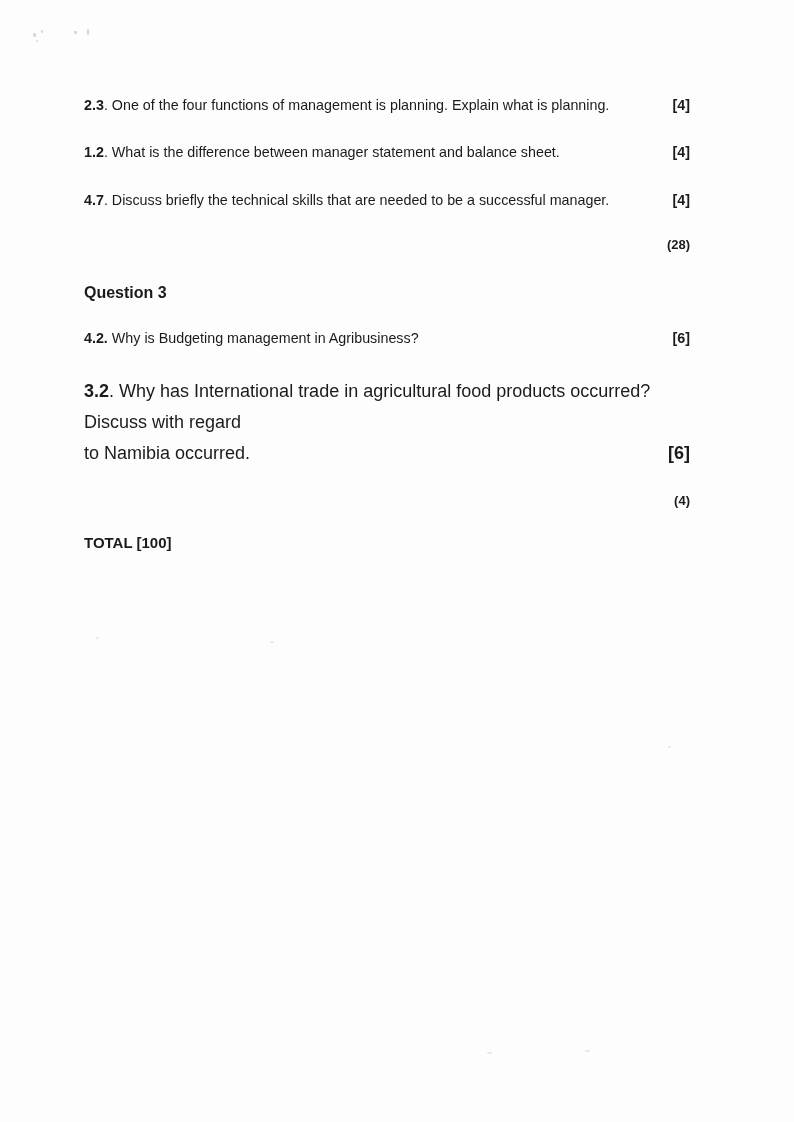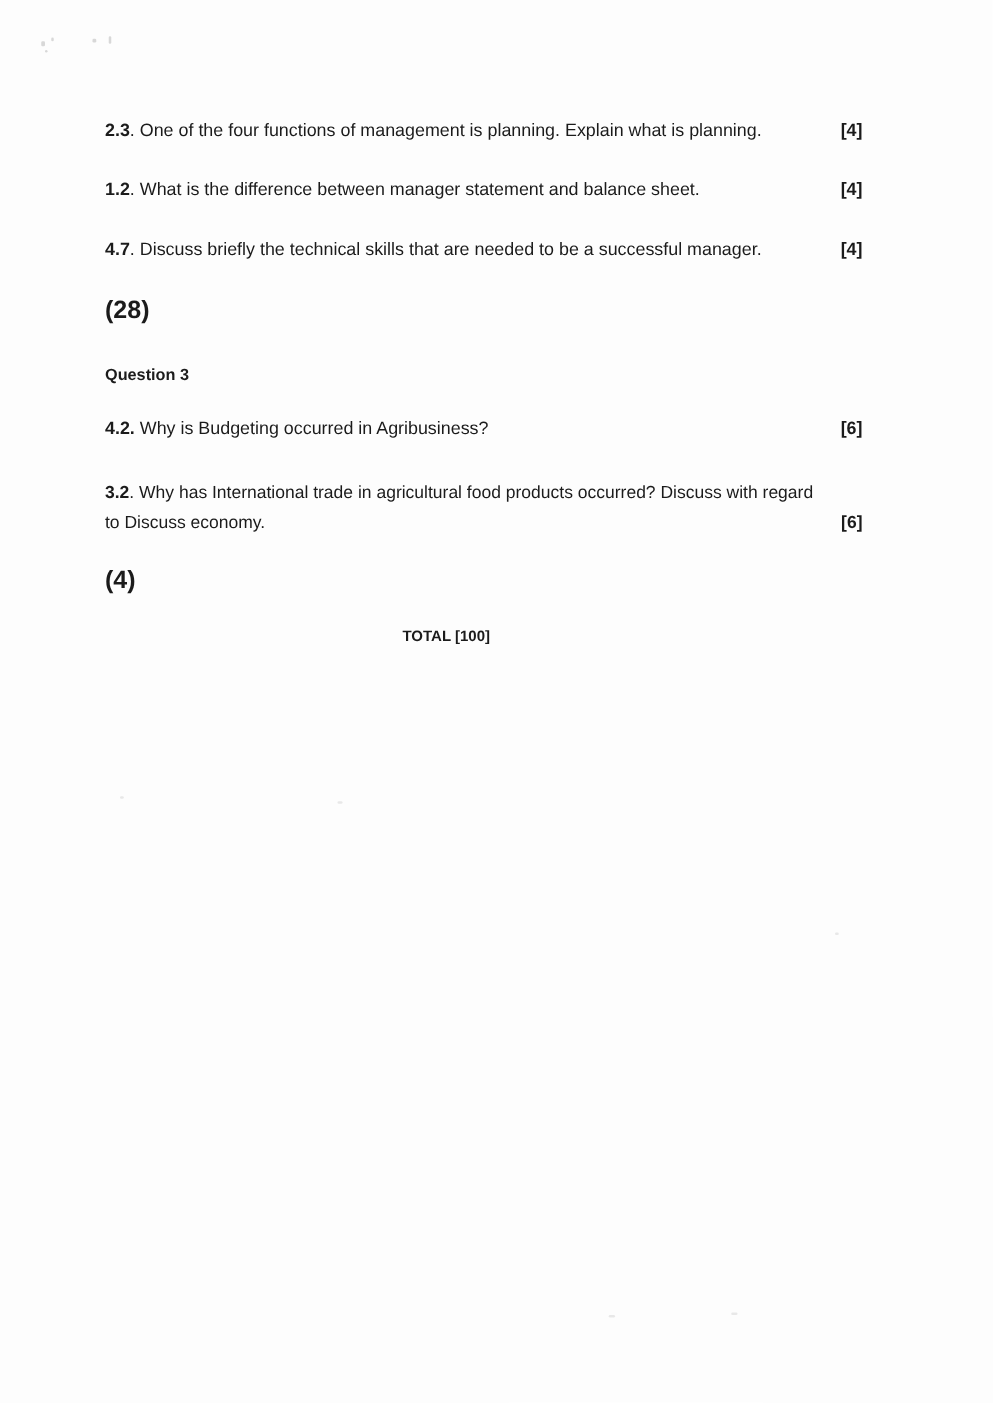--- a/index.html
+++ b/index.html
@@ -54,54 +54,55 @@
     font-weight: bold;
   }
   .q-marks {
     flex: 0 0 auto;
     font-weight: bold;
     font-size: 14.3px;
     white-space: nowrap;
   }
 
   .subtotal-line {
+    text-align: right;
     font-weight: bold;
-    font-size: 20px;
+    font-size: 13px;
     margin-bottom: 26px;
   }
 
   .section-heading {
     font-weight: bold;
-    font-size: 13px;
+    font-size: 16px;
     margin-bottom: 26px;
   }
 
   .q-block {
-    font-size: 14px;
+    font-size: 18px;
     line-height: 1.72;
     margin-bottom: 24px;
   }
   .q-block .num {
     font-weight: bold;
   }
   .q-block .tail {
     display: flex;
     justify-content: space-between;
     align-items: baseline;
   }
   .q-block .tail .marks {
     font-weight: bold;
     white-space: nowrap;
     padding-left: 20px;
   }
 
   .total-line {
-    text-align: center;
+    text-align: left;
     font-weight: bold;
-    font-size: 12px;
+    font-size: 15px;
     margin-top: 14px;
     padding-right: 60px;
   }
 
   .spacer-tall {
     height: 6px;
   }
 </style>
 </head>
 <body>
@@ -136,28 +137,28 @@
       <div class="q-marks">[4]</div>
     </div>
 
     <div class="subtotal-line">(28)</div>
 
     <div class="spacer-tall"></div>
 
     <div class="section-heading">Question 3</div>
 
     <div class="q-line">
-      <div class="q-text"><span class="num">4.2.</span><span> Why is Budgeting occurred in Agribusiness?</span></div>
+      <div class="q-text"><span class="num">4.2.</span><span> Why is Budgeting management in Agribusiness?</span></div>
       <div class="q-marks">[6]</div>
     </div>
 
     <div class="q-block">
       <div><span class="num">3.2</span><span>. Why has International trade in agricultural food products occurred? Discuss with regard</span></div>
       <div class="tail">
-        <span>to Discuss economy.</span>
+        <span>to Namibia occurred.</span>
         <span class="marks">[6]</span>
       </div>
     </div>
 
     <div class="subtotal-line">(4)</div>
 
     <div class="total-line">TOTAL [100]</div>
 
   </div>
 </div>

